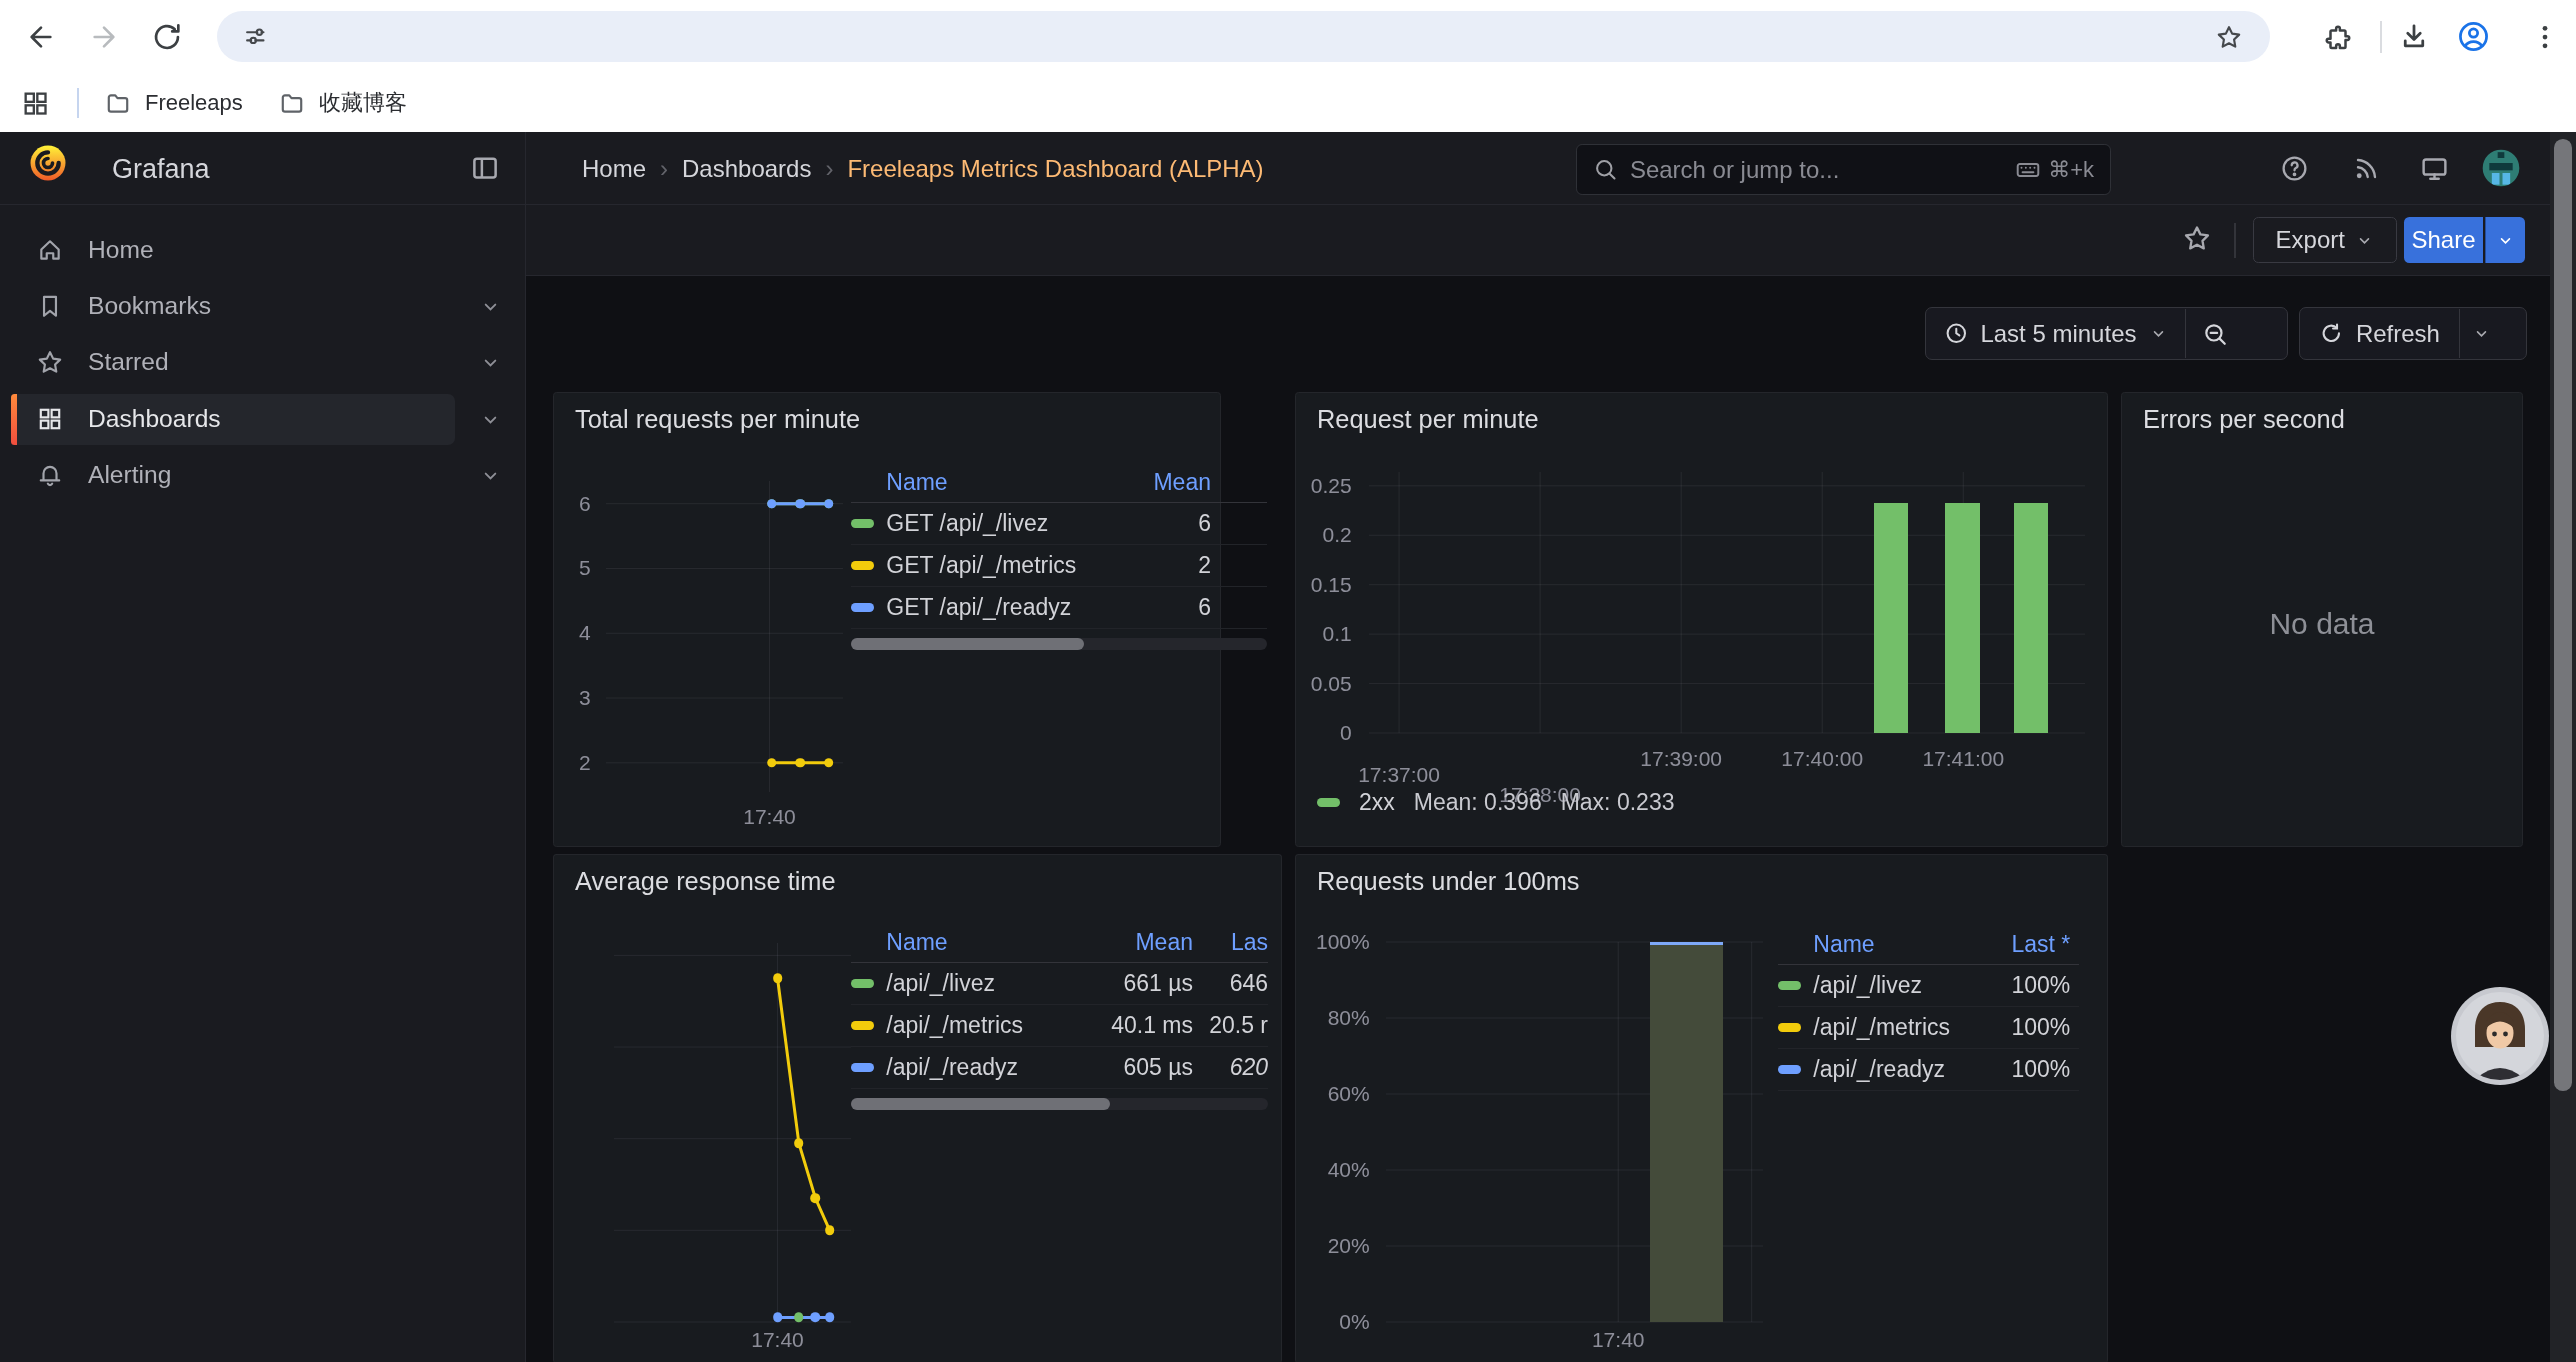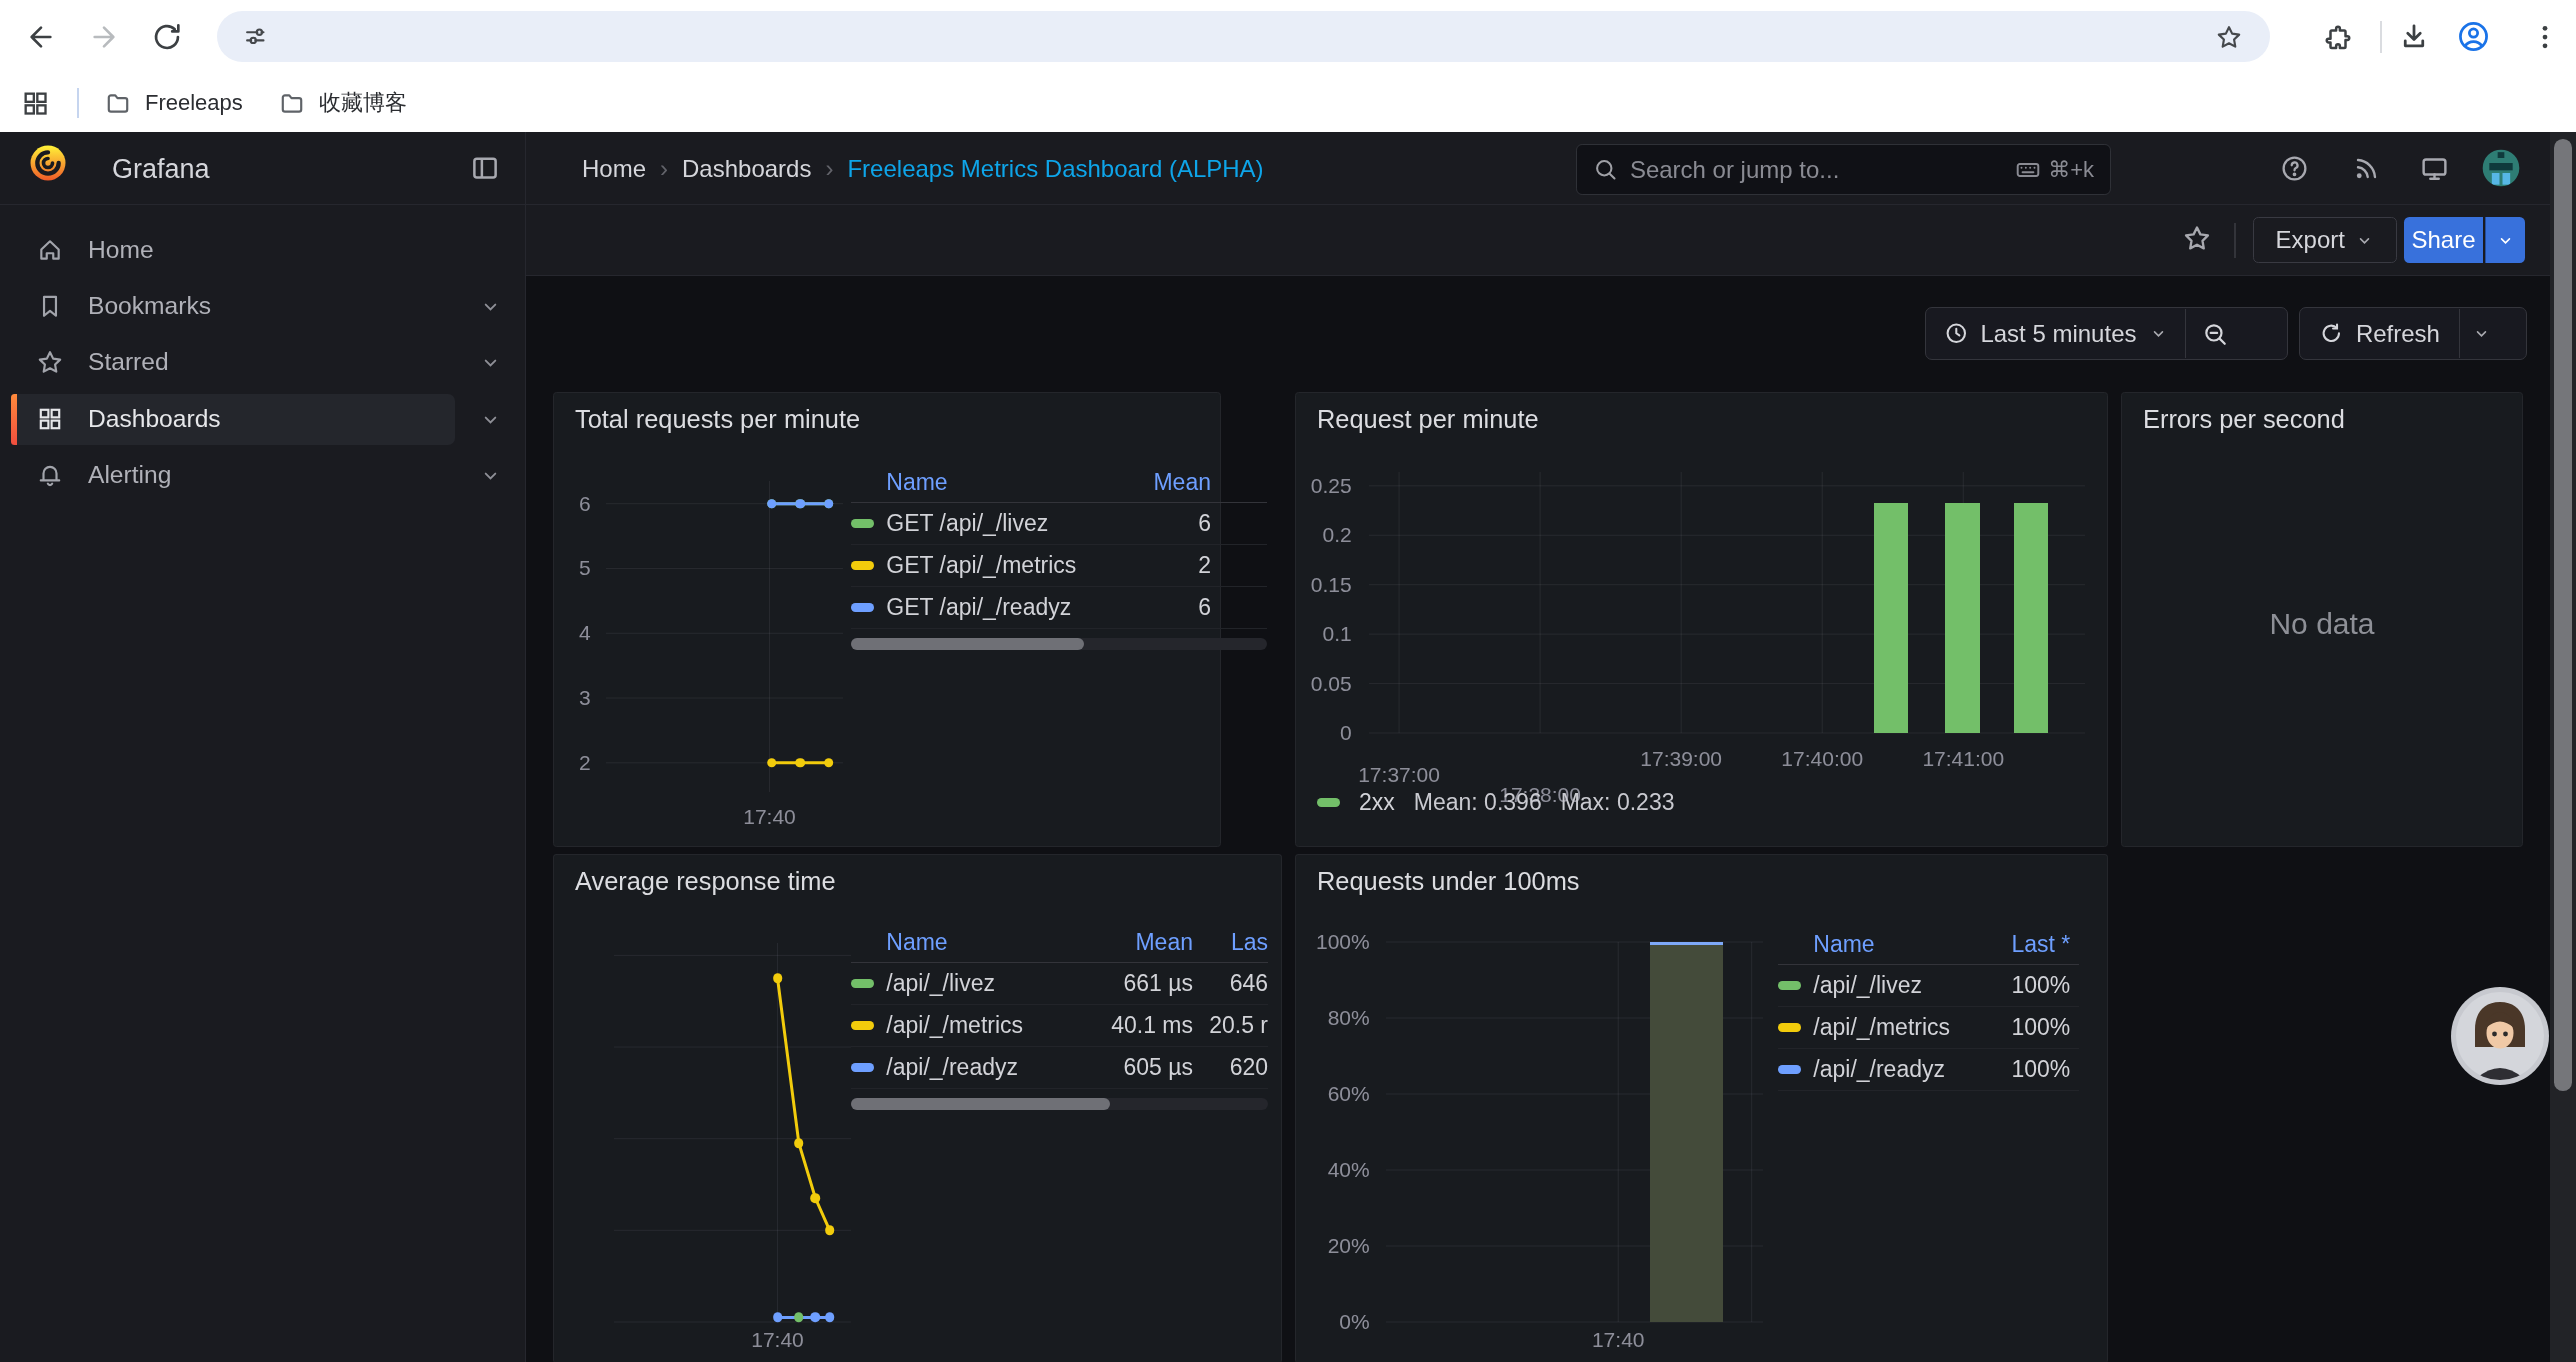--- a/index.html
+++ b/index.html
@@ -16,21 +16,21 @@
   .bm-label{font-size:22px;color:#2b2d31;line-height:58px;}
   .chrome-div{background:#dadce0;}
   
   #gf-top{left:0;top:132px;width:2576px;height:145px;background:#1a1b20;}
   #gf-sidebar{left:0;top:132px;width:525px;height:1231px;background:#1a1b20;}
   #gf-canvas{left:525px;top:276px;width:2051px;height:1086px;background:#0f1014;}
   .hline{background:#26272e;height:0.9px;}
   .vline{background:#26272e;width:0.9px;}
   .brand{font-size:27px;font-weight:500;color:#d5d6db;}
   .crumb{font-size:24px;color:#d5d6db;white-space:nowrap;}
-  .crumb.dim{color:#0ea5e9;}
+  .crumb.dim{color:#fdba74;}
   .crumb-sep{font-size:24px;color:#62636a;padding:0 14px;}
   #searchbox{background:#101116;border:0.9px solid #2f3137;border-radius:6.1px;display:flex;align-items:center;}
   .search-ph{font-size:24px;color:#8a8b93;flex:1;padding-left:12.3px;}
   .kbd-hint{font-size:22px;color:#8a8b93;display:flex;align-items:center;gap:7px;padding-right:16px;}
   .nav-item{position:absolute;left:0;width:525px;height:56px;display:flex;align-items:center;cursor:pointer;}
   .nav-ic{position:absolute;left:37px;color:#a2a4ab;}
   .nav-label{position:absolute;left:88px;font-size:24.6px;color:#b0b1b8;}
   .nav-chev{position:absolute;left:479px;color:#8e8f96;}
   .nav-active-bg{position:absolute;left:10.5px;top:2.6px;width:444px;height:51px;background:#24262c;border-radius:7px;}
   .nav-accent{position:absolute;left:10.5px;top:2.6px;width:6.1px;height:51px;border-radius:3.5px 0 0 3.5px;
@@ -520,21 +520,21 @@
         <div class="lt-row">
           <span class="lt-sw" style="background: rgb(242, 204, 12);"></span>
           <span class="lt-cell" style="flex: 1 1 0%; text-align: left;">/api/_/metrics</span>
           <span class="lt-cell" style="width: 114px; flex: 0 0 auto; text-align: right;">40.1 ms</span>
           <span class="lt-cell" style="width: 75px; flex: 0 0 auto; text-align: right;">20.5 r</span>
         </div>
         <div class="lt-row">
           <span class="lt-sw" style="background: rgb(110, 159, 255);"></span>
           <span class="lt-cell" style="flex: 1 1 0%; text-align: left;">/api/_/readyz</span>
           <span class="lt-cell" style="width: 114px; flex: 0 0 auto; text-align: right;">605 µs</span>
-          <span class="lt-cell" style="width: 75px; flex: 0 0 auto; text-align: right;">620</span>
+          <span class="lt-cell" style="width: 75px; flex: 0 0 auto; text-align: right; font-style: italic;">620</span>
         </div>
         <div class="lt-scroll">
           <div class="lt-thumb" style="width: 62%;"></div>
         </div>
       </div>
   </div>
 
   <div class="panel" style="left:1295px;top:854px;width:813px;height:509px;border-bottom:none;">
     <div class="p-title">Requests under 100ms</div>
     <div class="ylabels" style="left:0;top:87px;width:79px;height:380px;">

